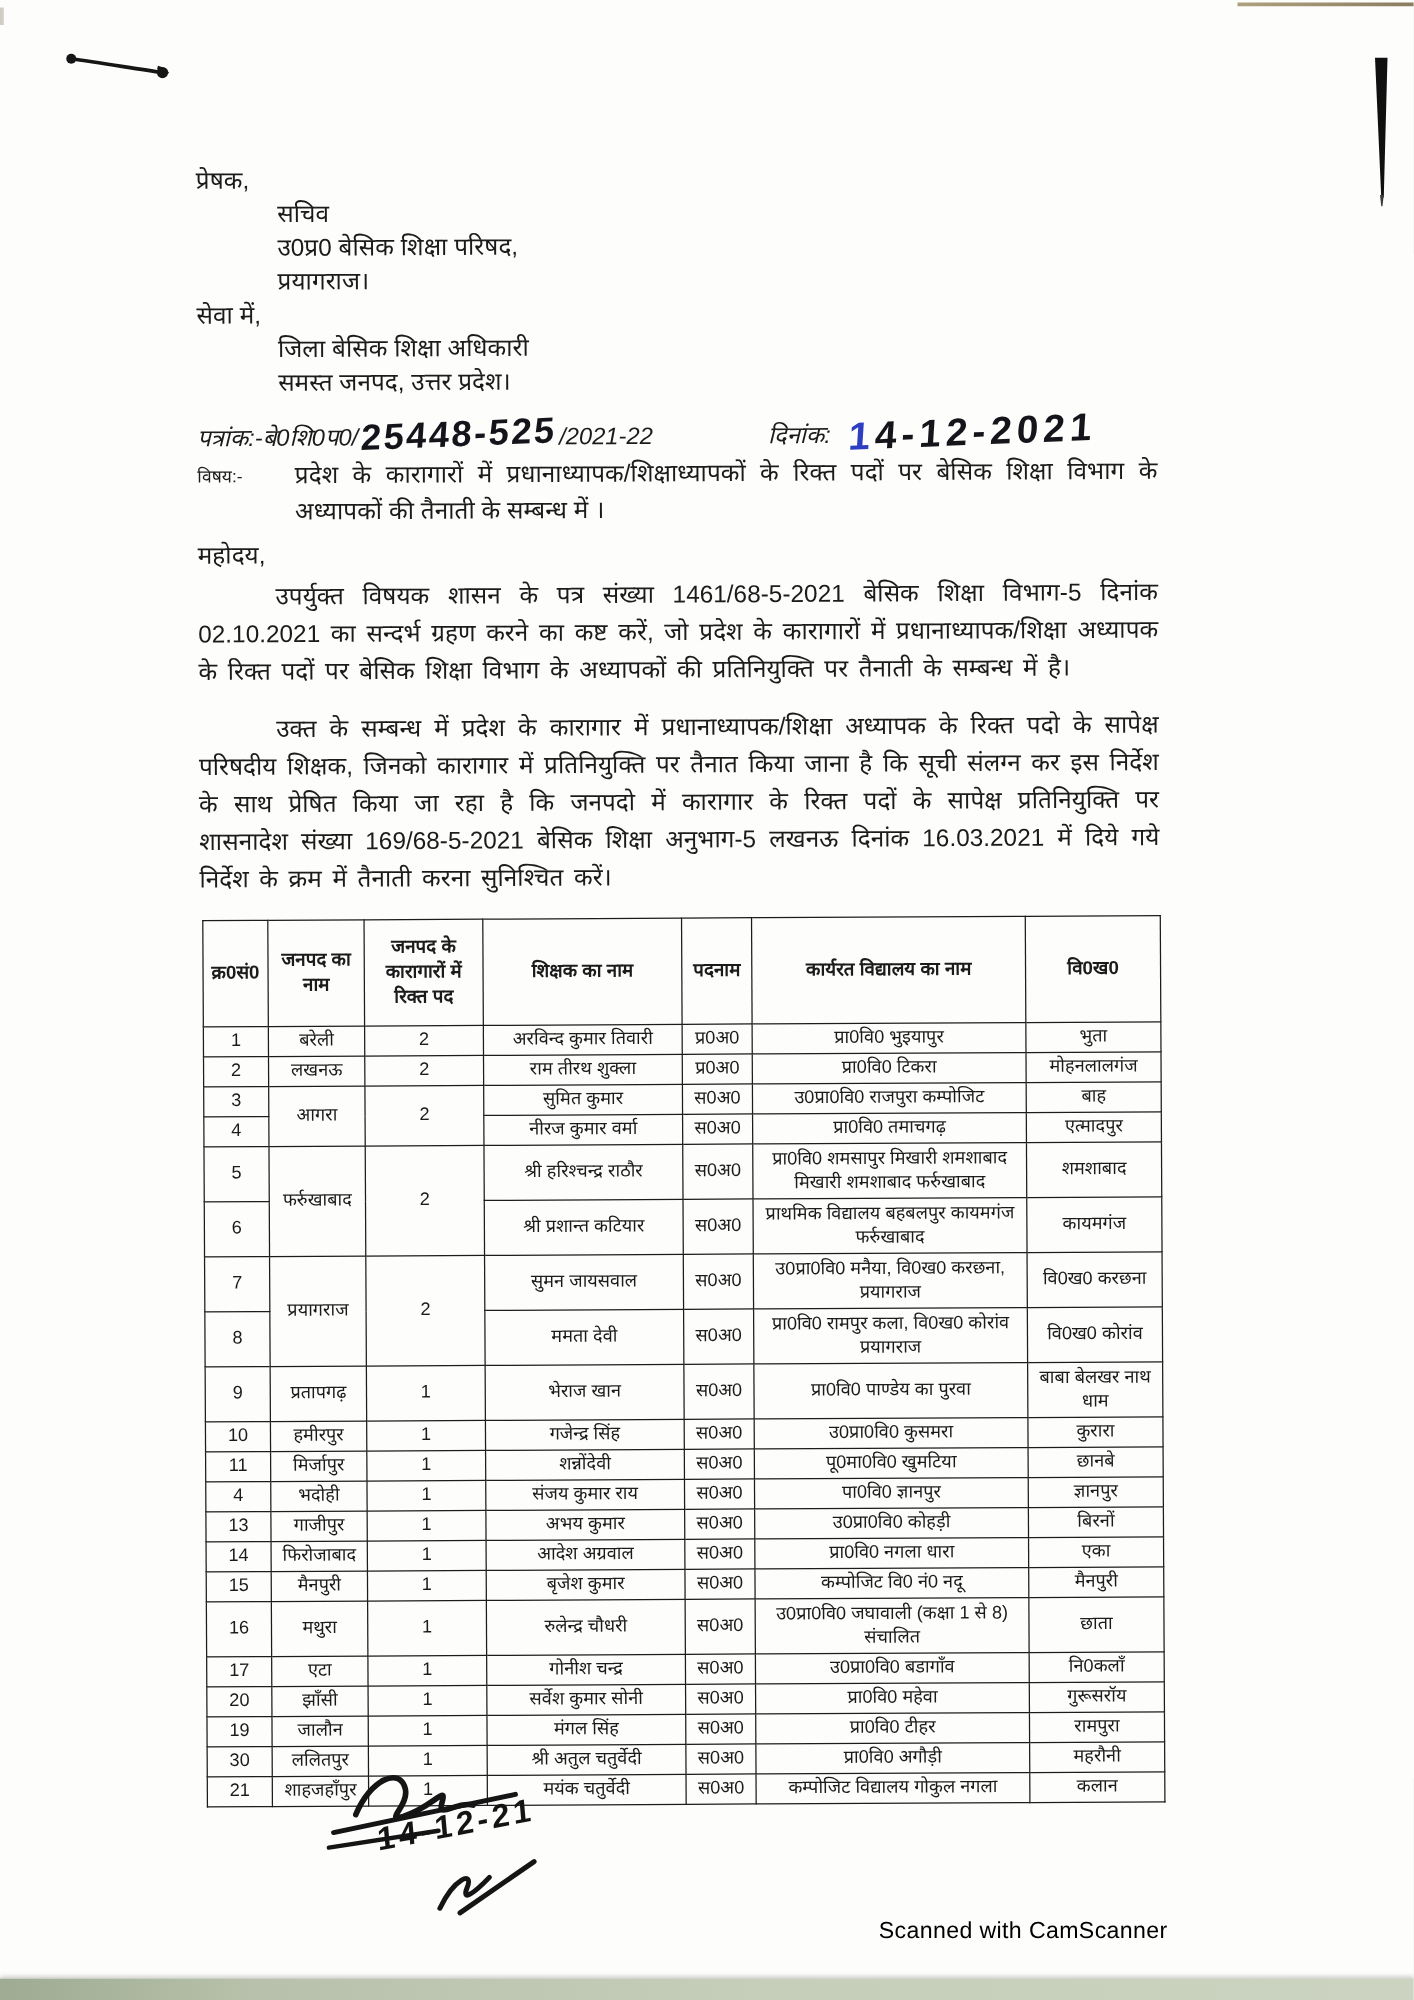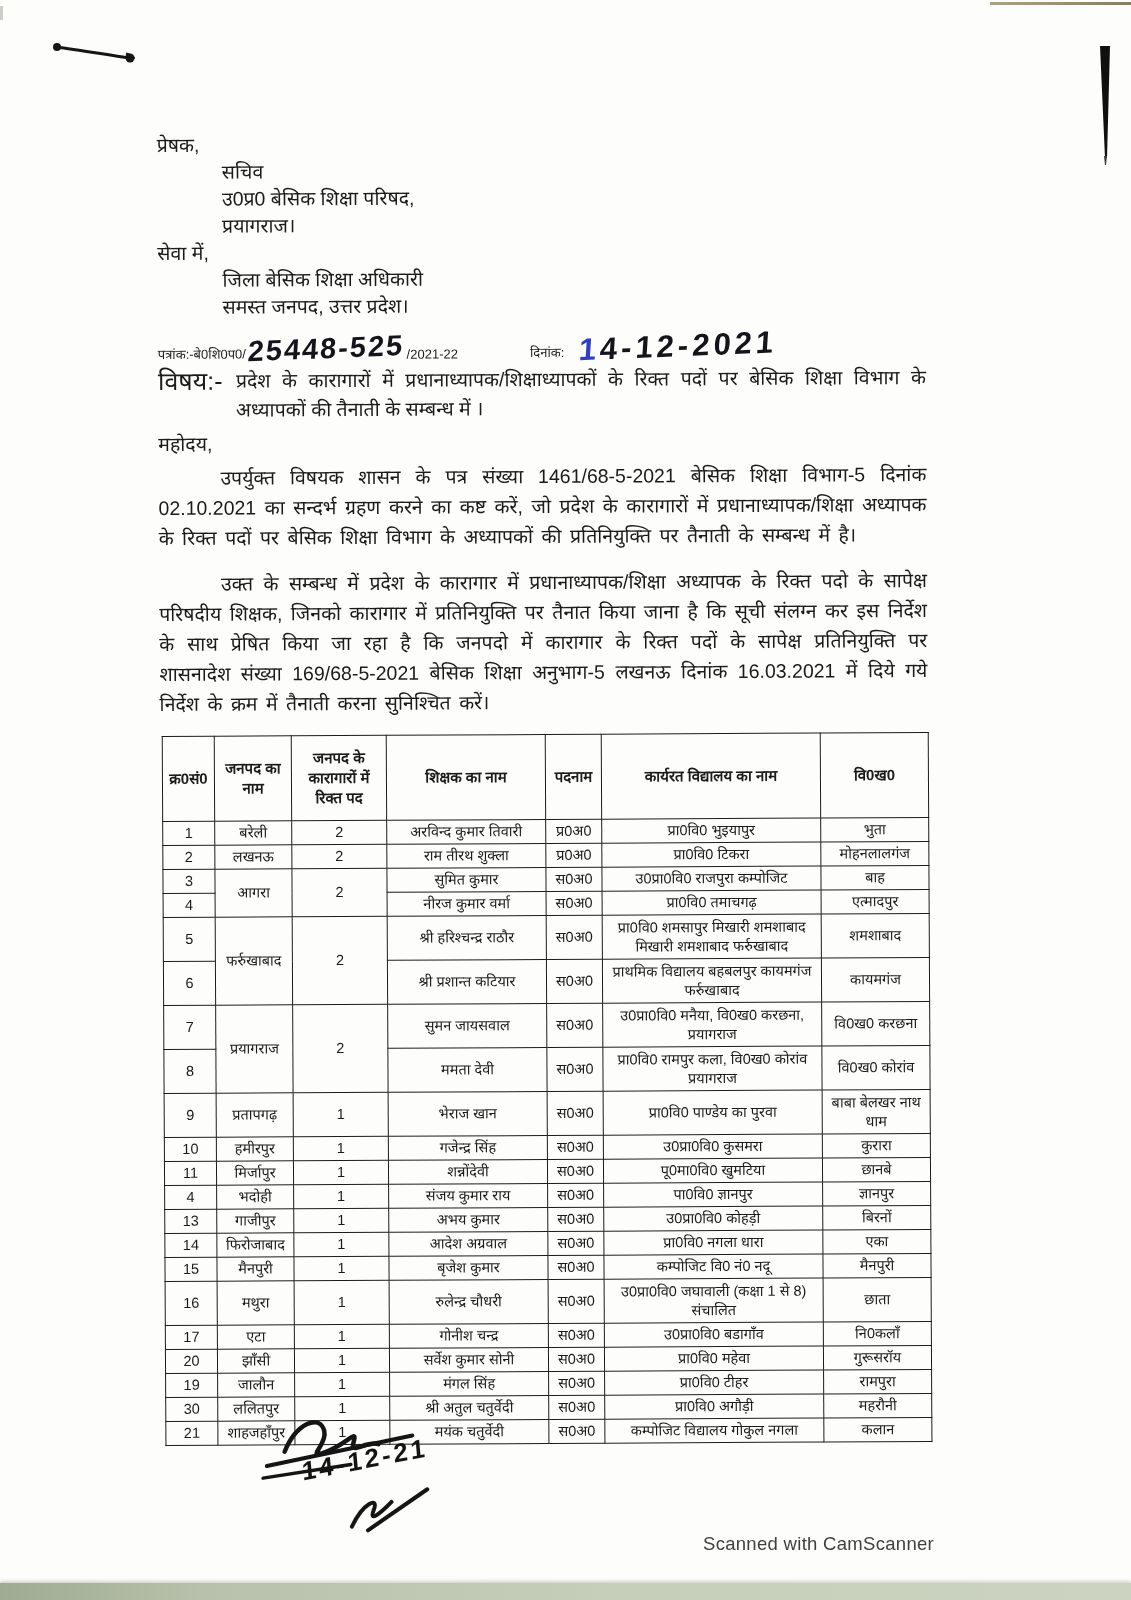--- a/index.html
+++ b/index.html
@@ -18,32 +18,32 @@
   .mark-tl{position:absolute;left:50px;top:36px;}
   .mark-tr-bar{position:absolute;left:1098px;top:46px;}
   .top-hairline{position:absolute;left:990px;top:2px;width:141px;height:3px;
     background:linear-gradient(90deg,#9c8a60,#6d5c38);opacity:.8;}
   .left-edge-fleck{position:absolute;left:0;top:6px;width:3px;height:14px;background:#cfcdc6;}
   
   .letter{position:absolute;left:160px;top:130px;width:768px;transform:rotate(-0.3deg);}
   .ln{font-size:19.5px;line-height:27px;}
   .indent1{padding-left:65px;}
   .ref-line{display:flex;align-items:flex-end;margin-top:6px;height:36px;white-space:nowrap;}
-  .ref-line .printed{font-size:13px;}
+  .ref-line .printed{font-size:19px;font-style:italic;}
   .hand{
     display:inline-block;color:#14141a;
     transform:rotate(-2deg) skewX(-6deg);
     letter-spacing:2px;font-weight:bold;
   }
   .hand-ref{font-size:29px;position:relative;top:3px;margin:0 2px;}
   .hand-date{font-size:31px;position:relative;top:4px;margin-left:14px;letter-spacing:4px;}
   .hand-date::first-letter{color:#2e3ec2;}
-  .date-label{margin-left:72px;font-size:19.5px;}
+  .date-label{margin-left:92px;font-size:19.5px;}
   .subject{display:flex;margin-top:4px;}
-  .subject .lbl{flex:0 0 78px;font-size:25px;line-height:29px;}
+  .subject .lbl{flex:0 0 78px;font-size:14px;line-height:29px;}
   .subject .txt{flex:1;font-size:19.5px;line-height:29px;text-align:justify;}
   .salutation{font-size:19.5px;margin-top:5px;}
   .para{
     font-size:19.5px;line-height:30px;text-align:justify;
     margin:6px 0 0 0;text-indent:62px;word-spacing:3px;
   }
   .para.second{margin-top:16px;}
   
   table.post{
     border-collapse:collapse;table-layout:fixed;width:766px;
@@ -60,21 +60,21 @@
   
   .signature{position:absolute;left:255px;top:1398px;width:260px;height:150px;transform:rotate(-1deg);}
   .signature svg{position:absolute;left:0;top:0;}
   .sig-date{
     position:absolute;left:46px;top:46px;font-size:26px;font-weight:bold;
     letter-spacing:3px;color:#141414;transform:rotate(-10deg) skewX(-6deg);
   }
   
   .cam-footer{
     position:absolute;left:703px;top:1533px;width:260px;
-    font-size:18.5px;color:#404040;letter-spacing:.3px;font-weight:500;
+    font-size:18.5px;color:#000000;letter-spacing:.3px;font-weight:500;
   }
   .bottom-strip{
     position:absolute;left:0;bottom:0;width:1131px;height:17px;
     background:linear-gradient(90deg,#9fab93 0%,#b7c1ab 18%,#c6cfba 55%,#ccd4c1 100%);
     box-shadow:0 -2px 3px rgba(90,95,80,.25);
   }
 </style>
 </head>
 <body>
 

